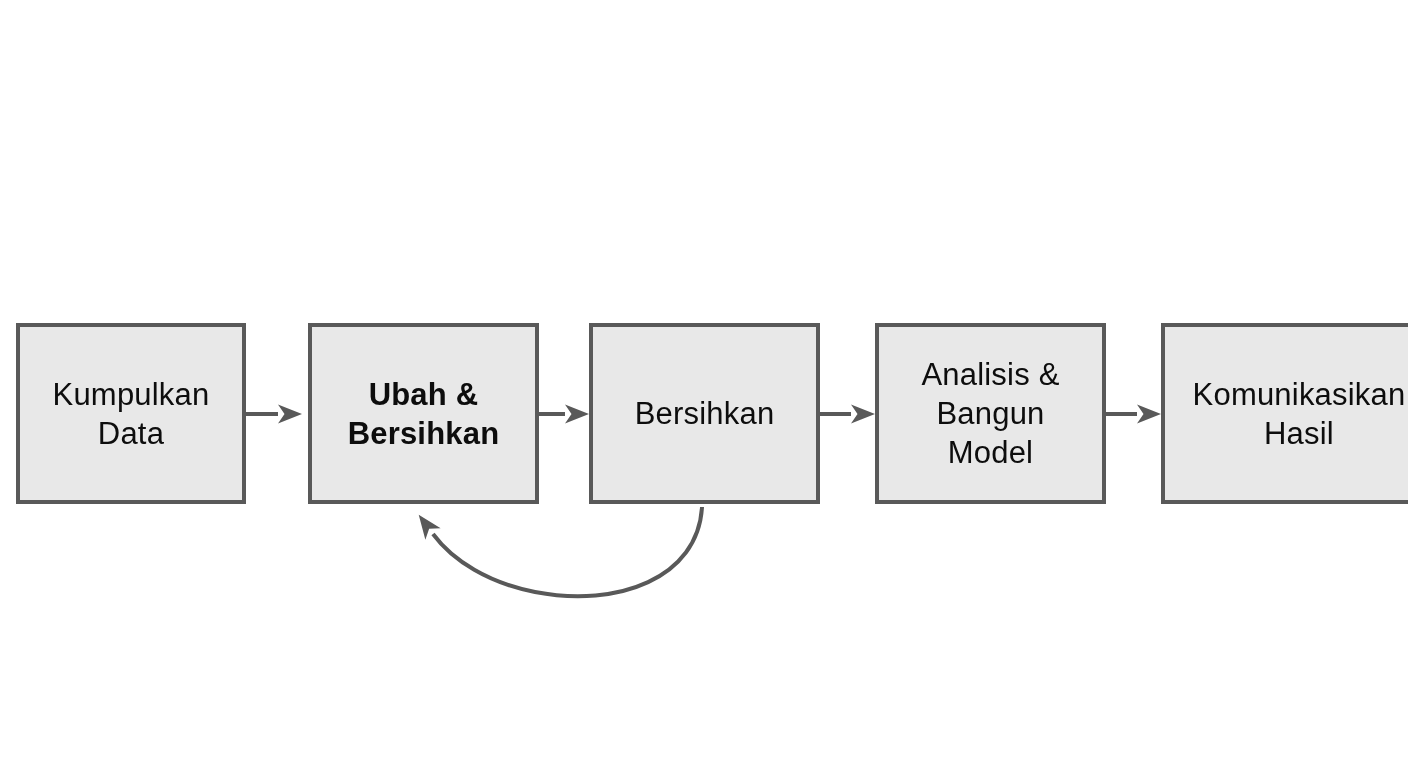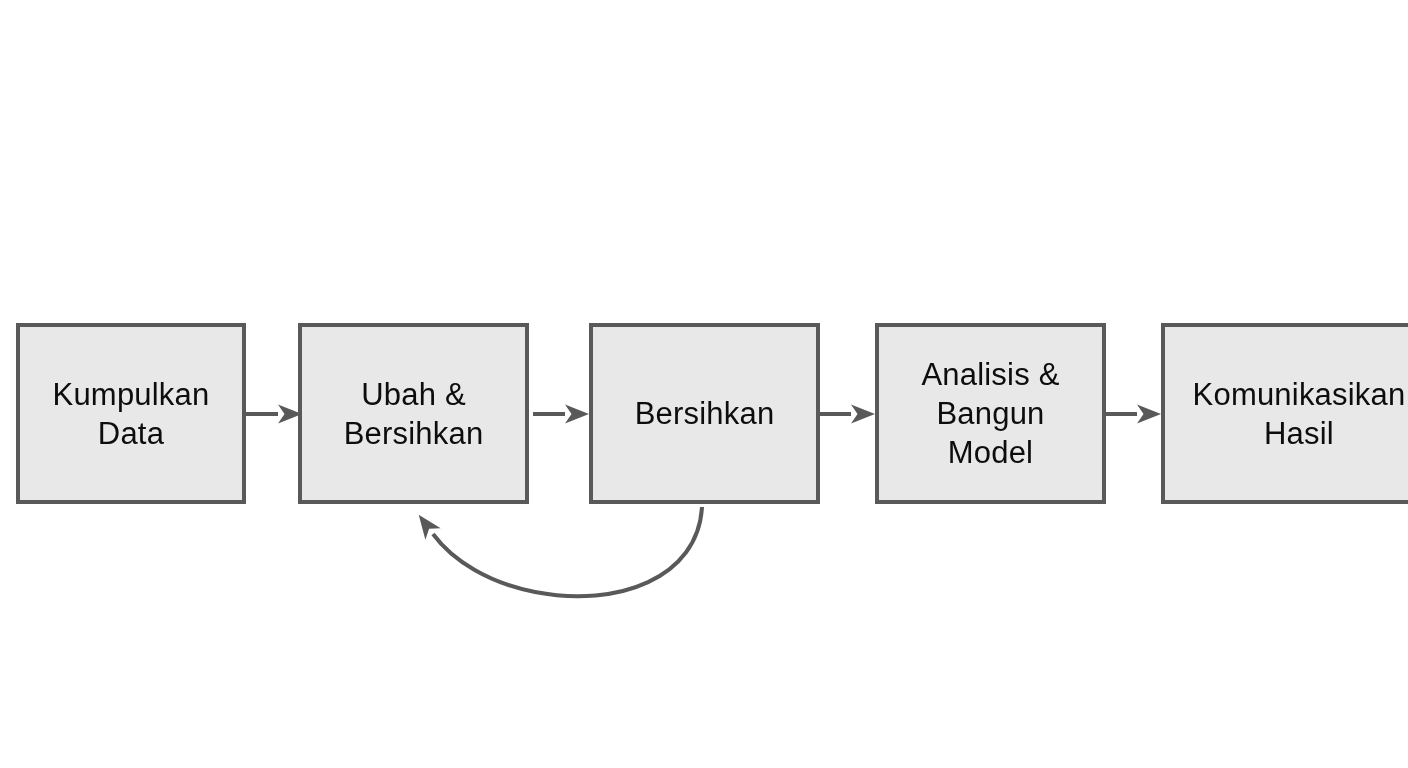--- a/index.html
+++ b/index.html
@@ -38,21 +38,21 @@
     text-align: center;
   }
   .node-label {
     white-space: pre-line;
     font-size: 31px;
     line-height: 39px;
     color: #0d0d0d;
     letter-spacing: 0.2px;
   }
   .node-1 { left: 16px;   width: 230px; }
-  .node-2 { left: 298px; }
+  .node-2 { left: 308px; font-weight: bold; }
   .node-3 { left: 589px; }
   .node-4 { left: 875px; }
   .node-5 { left: 1161px; width: 276px; }
 </style>
 </head>
 <body>
 
 <div class="canvas">
 
   <svg class="arrow-layer" width="1408" height="768" viewBox="0 0 1408 768" xmlns="http://www.w3.org/2000/svg">

